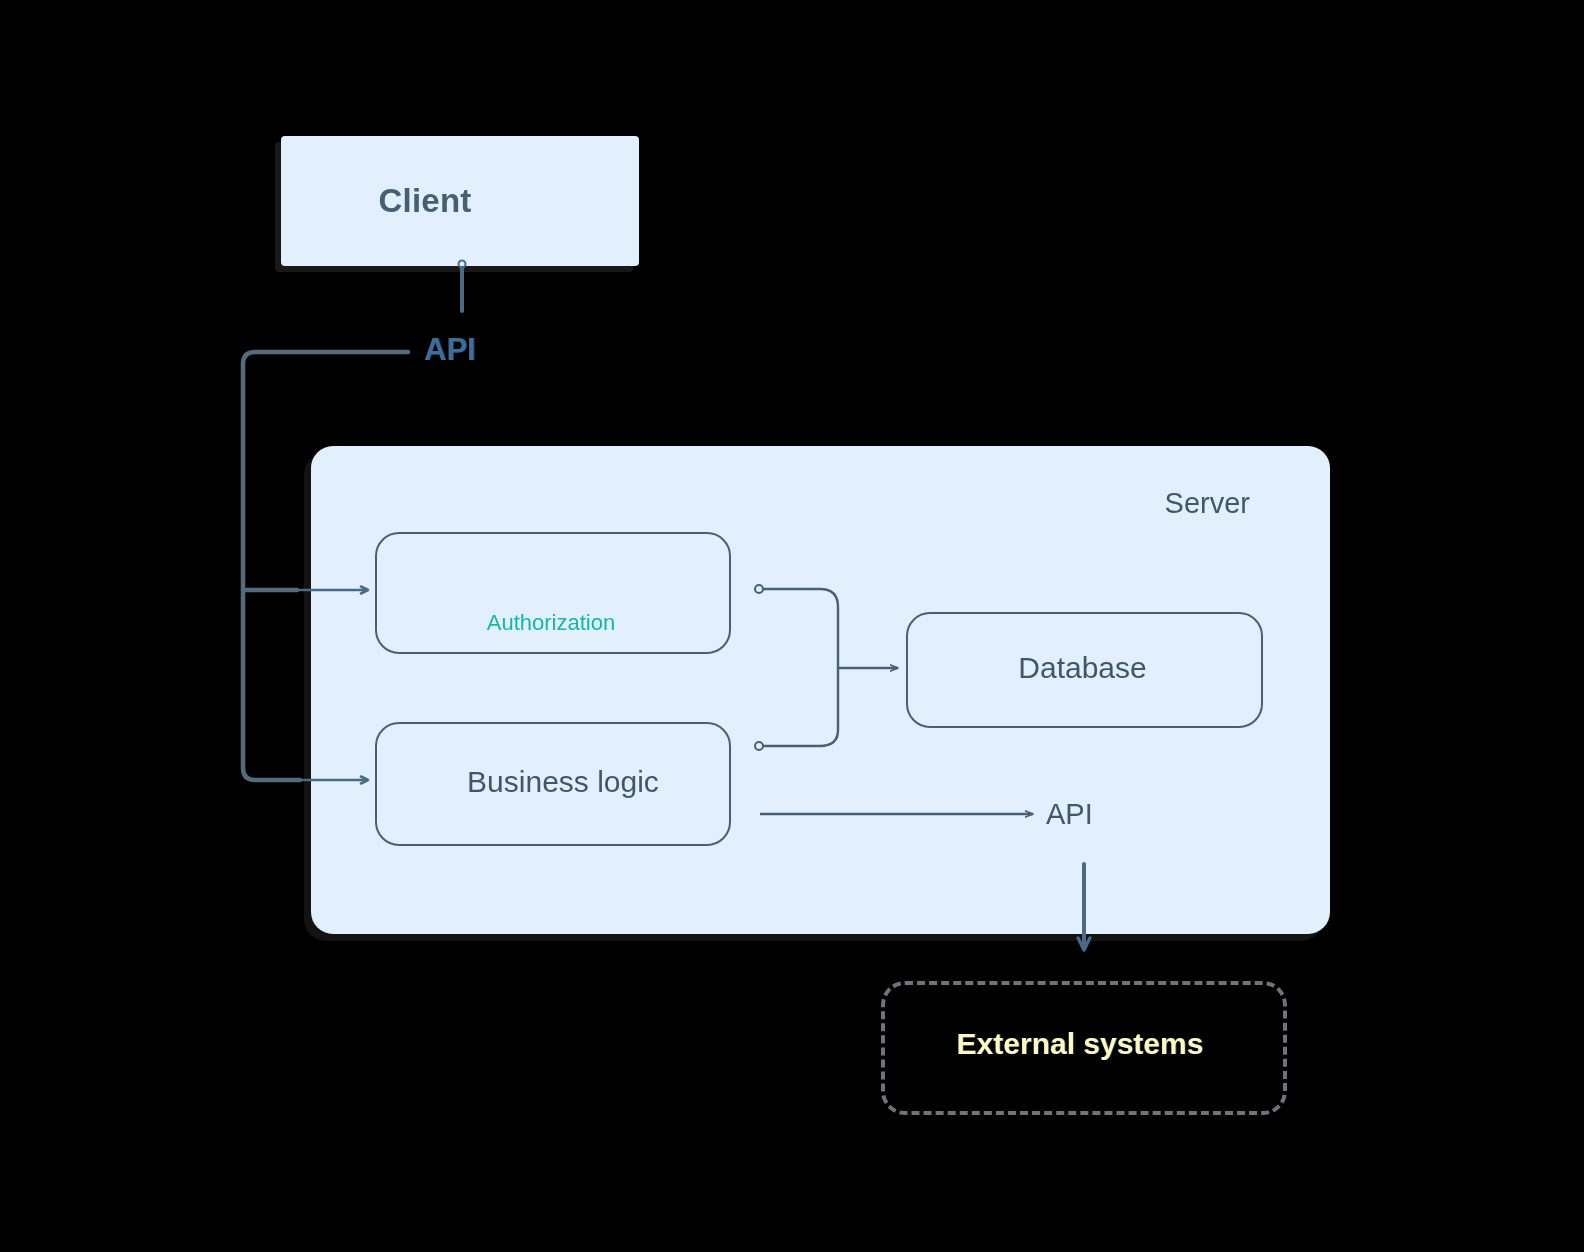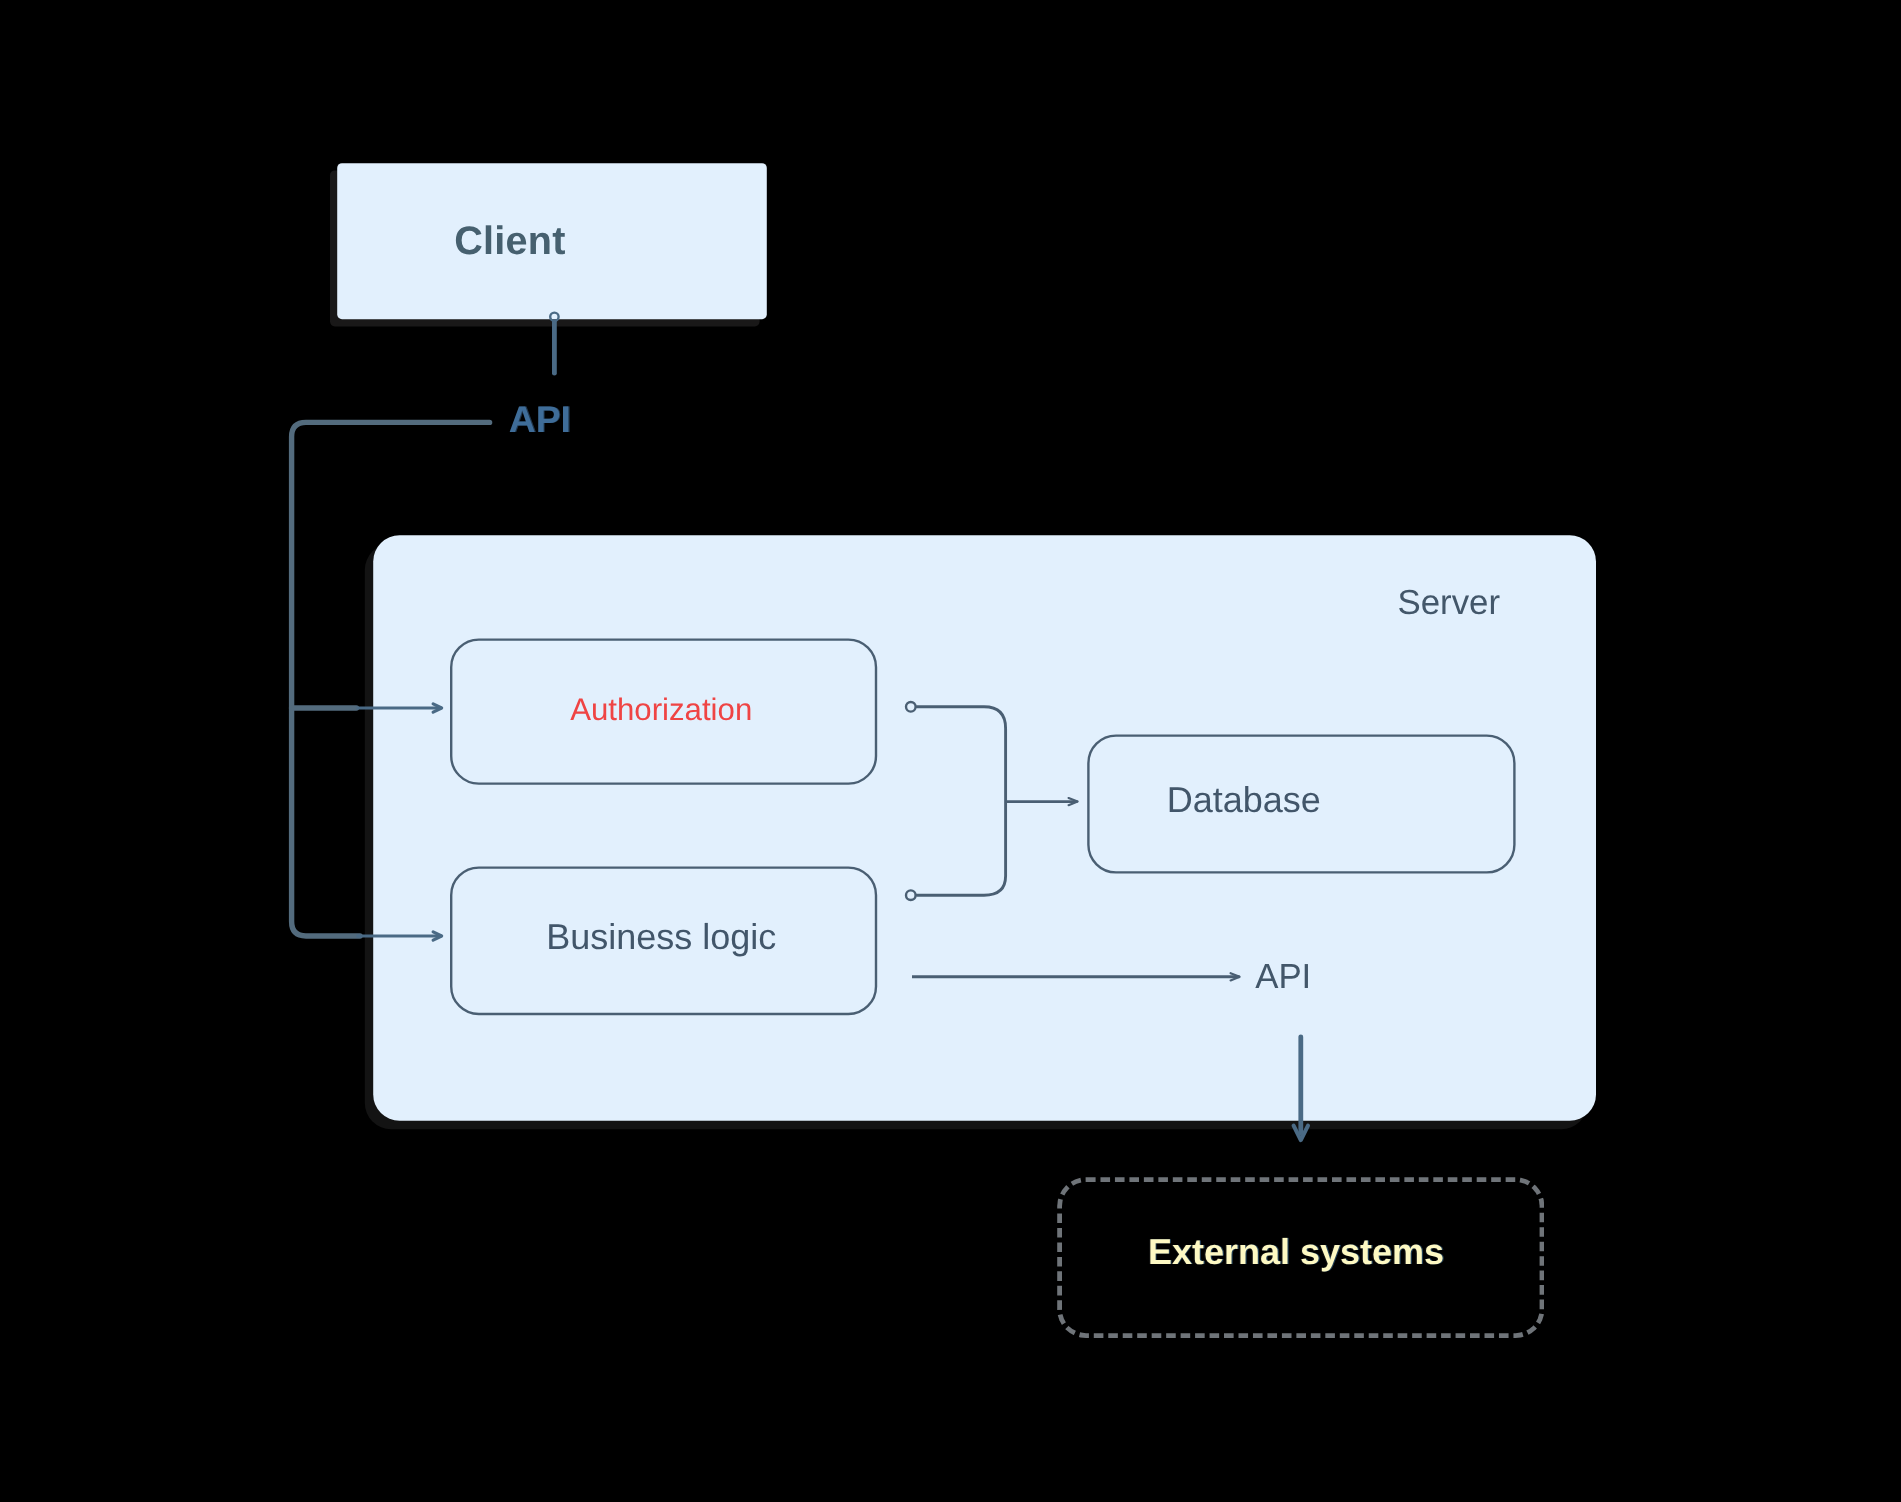--- a/index.html
+++ b/index.html
@@ -79,29 +79,29 @@
     position: absolute;
     border: 2px solid #4a5f73;
     border-radius: 24px;
     background: transparent;
   }
   #authorization-box { left: 375px; top: 532px;  width: 352px; height: 118px; }
   #business-box      { left: 375px; top: 722px;  width: 352px; height: 120px; }
   #database-box      { left: 906px; top: 612px;  width: 353px; height: 112px; }
 
   #authorization-label {
-    left: 375px; top: 532px; width: 352px; height: 118px;
-    font-size: 26px; color: #ef4444;
+    left: 375px; top: 564px; width: 352px; height: 118px;
+    font-size: 22px; color: #14b8a6;
   }
   #business-label {
     left: 375px; top: 722px; width: 352px; height: 120px;
-    font-size: 30px; color: #42566a;
+    font-size: 30px; color: #42566a; padding-left: 12px;
   }
   #database-label {
-    left: 860px; top: 612px; width: 353px; height: 112px;
+    left: 906px; top: 612px; width: 353px; height: 112px;
     font-size: 30px; color: #42566a;
   }
 
   
   #external-box {
     position: absolute;
     left: 881px;
     top: 981px;
     width: 398px;
     height: 126px;

